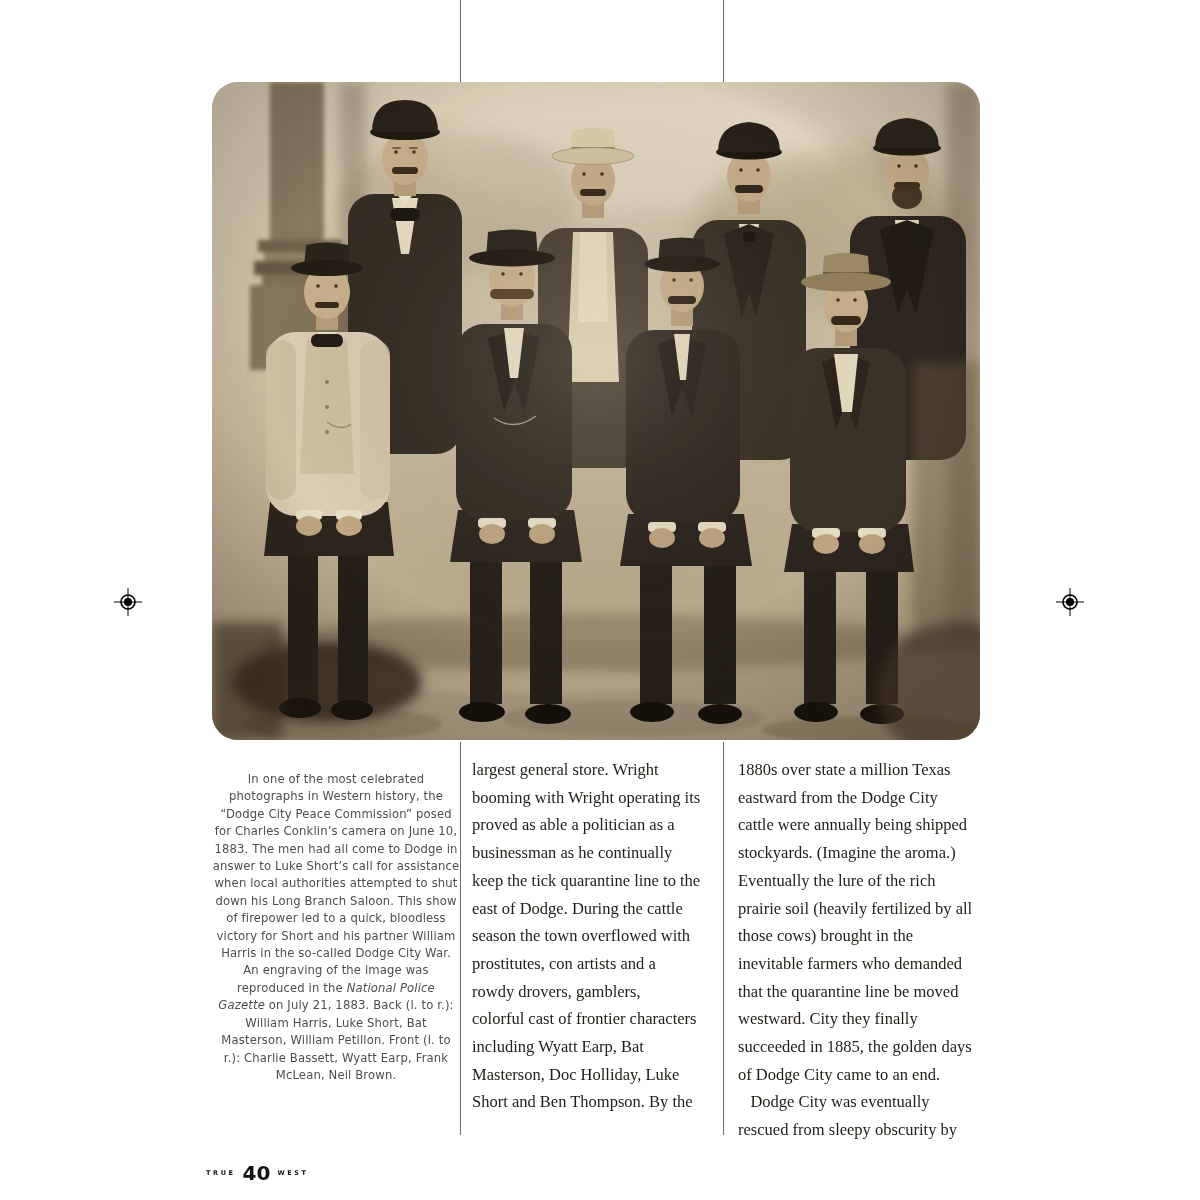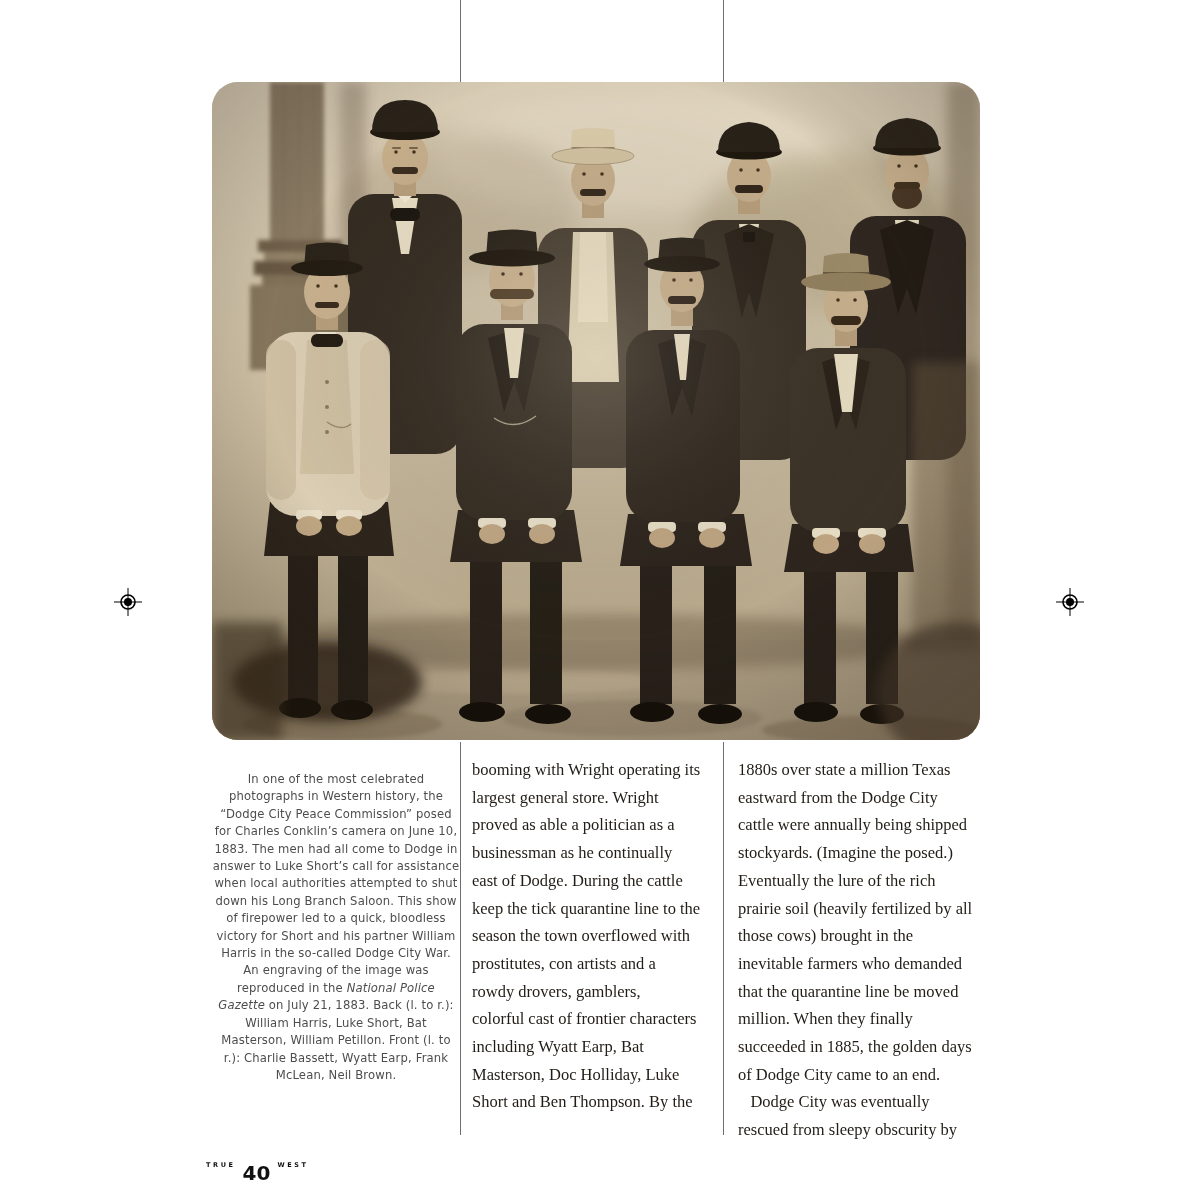--- a/index.html
+++ b/index.html
@@ -30,21 +30,21 @@
   .caption em{font-style:italic;}
 
   
   .col{position:absolute;top:756px;width:256px;font-size:16.5px;line-height:27.7px;
        color:#211c16;}
   .col-middle{left:472px;}
   .col-right{left:738px;}
   .tline{white-space:nowrap;}
 
   
-  .footer{position:absolute;left:206px;top:1161px;display:flex;align-items:flex-start;gap:7px;}
+  .footer{position:absolute;left:206px;top:1161px;display:flex;align-items:center;gap:7px;}
   .mag{font-family:"DejaVu Sans", sans-serif;font-weight:700;font-size:6.5px;
        letter-spacing:2.6px;color:#111;}
   .pagenum{font-family:"DejaVu Sans", sans-serif;font-weight:700;font-size:20px;color:#111;}
 </style>
 </head>
 <body>
 
 <div class="page">
 
   <div class="rule rule-tl"></div>
@@ -295,45 +295,45 @@
         <rect width="768" height="658" fill="url(#vig)"></rect>
       </g>
     </svg>
   </figure>
 
   <div class="caption">
     <span>In one of the most celebrated photographs in Western history, the “Dodge City Peace Commission” posed for Charles Conklin’s camera on June 10, 1883. The men had all come to Dodge in answer to Luke Short’s call for assistance when local authorities attempted to shut down his Long Branch Saloon. This show of firepower led to a quick, bloodless victory for Short and his partner William Harris in the so-called Dodge City War. An engraving of the image was reproduced in the </span><em>National Police Gazette</em><span> on July 21, 1883. Back (l. to r.): William Harris, Luke Short, Bat Masterson, William Petillon. Front (l. to r.): Charlie Bassett, Wyatt Earp, Frank McLean, Neil Brown.</span>
   </div>
 
   <div class="col col-middle">
+      <div class="tline">largest general store. Wright</div>
       <div class="tline">booming with Wright operating its</div>
-      <div class="tline">largest general store. Wright</div>
       <div class="tline">proved as able a politician as a</div>
       <div class="tline">businessman as he continually</div>
+      <div class="tline">keep the tick quarantine line to the</div>
       <div class="tline">east of Dodge. During the cattle</div>
-      <div class="tline">keep the tick quarantine line to the</div>
       <div class="tline">season the town overflowed with</div>
       <div class="tline">prostitutes, con artists and a</div>
       <div class="tline">rowdy drovers, gamblers,</div>
       <div class="tline">colorful cast of frontier characters</div>
       <div class="tline">including Wyatt Earp, Bat</div>
       <div class="tline">Masterson, Doc Holliday, Luke</div>
       <div class="tline">Short and Ben Thompson. By the</div>
     </div>
   <div class="col col-right">
       <div class="tline">1880s over state a million Texas</div>
       <div class="tline">eastward from the Dodge City</div>
       <div class="tline">cattle were annually being shipped</div>
-      <div class="tline">stockyards. (Imagine the posed.)</div>
+      <div class="tline">stockyards. (Imagine the aroma.)</div>
       <div class="tline">Eventually the lure of the rich</div>
       <div class="tline">prairie soil (heavily fertilized by all</div>
       <div class="tline">those cows) brought in the</div>
       <div class="tline">inevitable farmers who demanded</div>
       <div class="tline">that the quarantine line be moved</div>
-      <div class="tline">million. When they finally</div>
+      <div class="tline">westward. City they finally</div>
       <div class="tline">succeeded in 1885, the golden days</div>
       <div class="tline">of Dodge City came to an end.</div>
       <div class="tline">&nbsp;&nbsp;&nbsp;Dodge City was eventually</div>
       <div class="tline">rescued from sleepy obscurity by</div>
     </div>
 
   <div class="footer">
     <span class="mag">TRUE</span>
     <span class="pagenum">40</span>
     <span class="mag">WEST</span>

